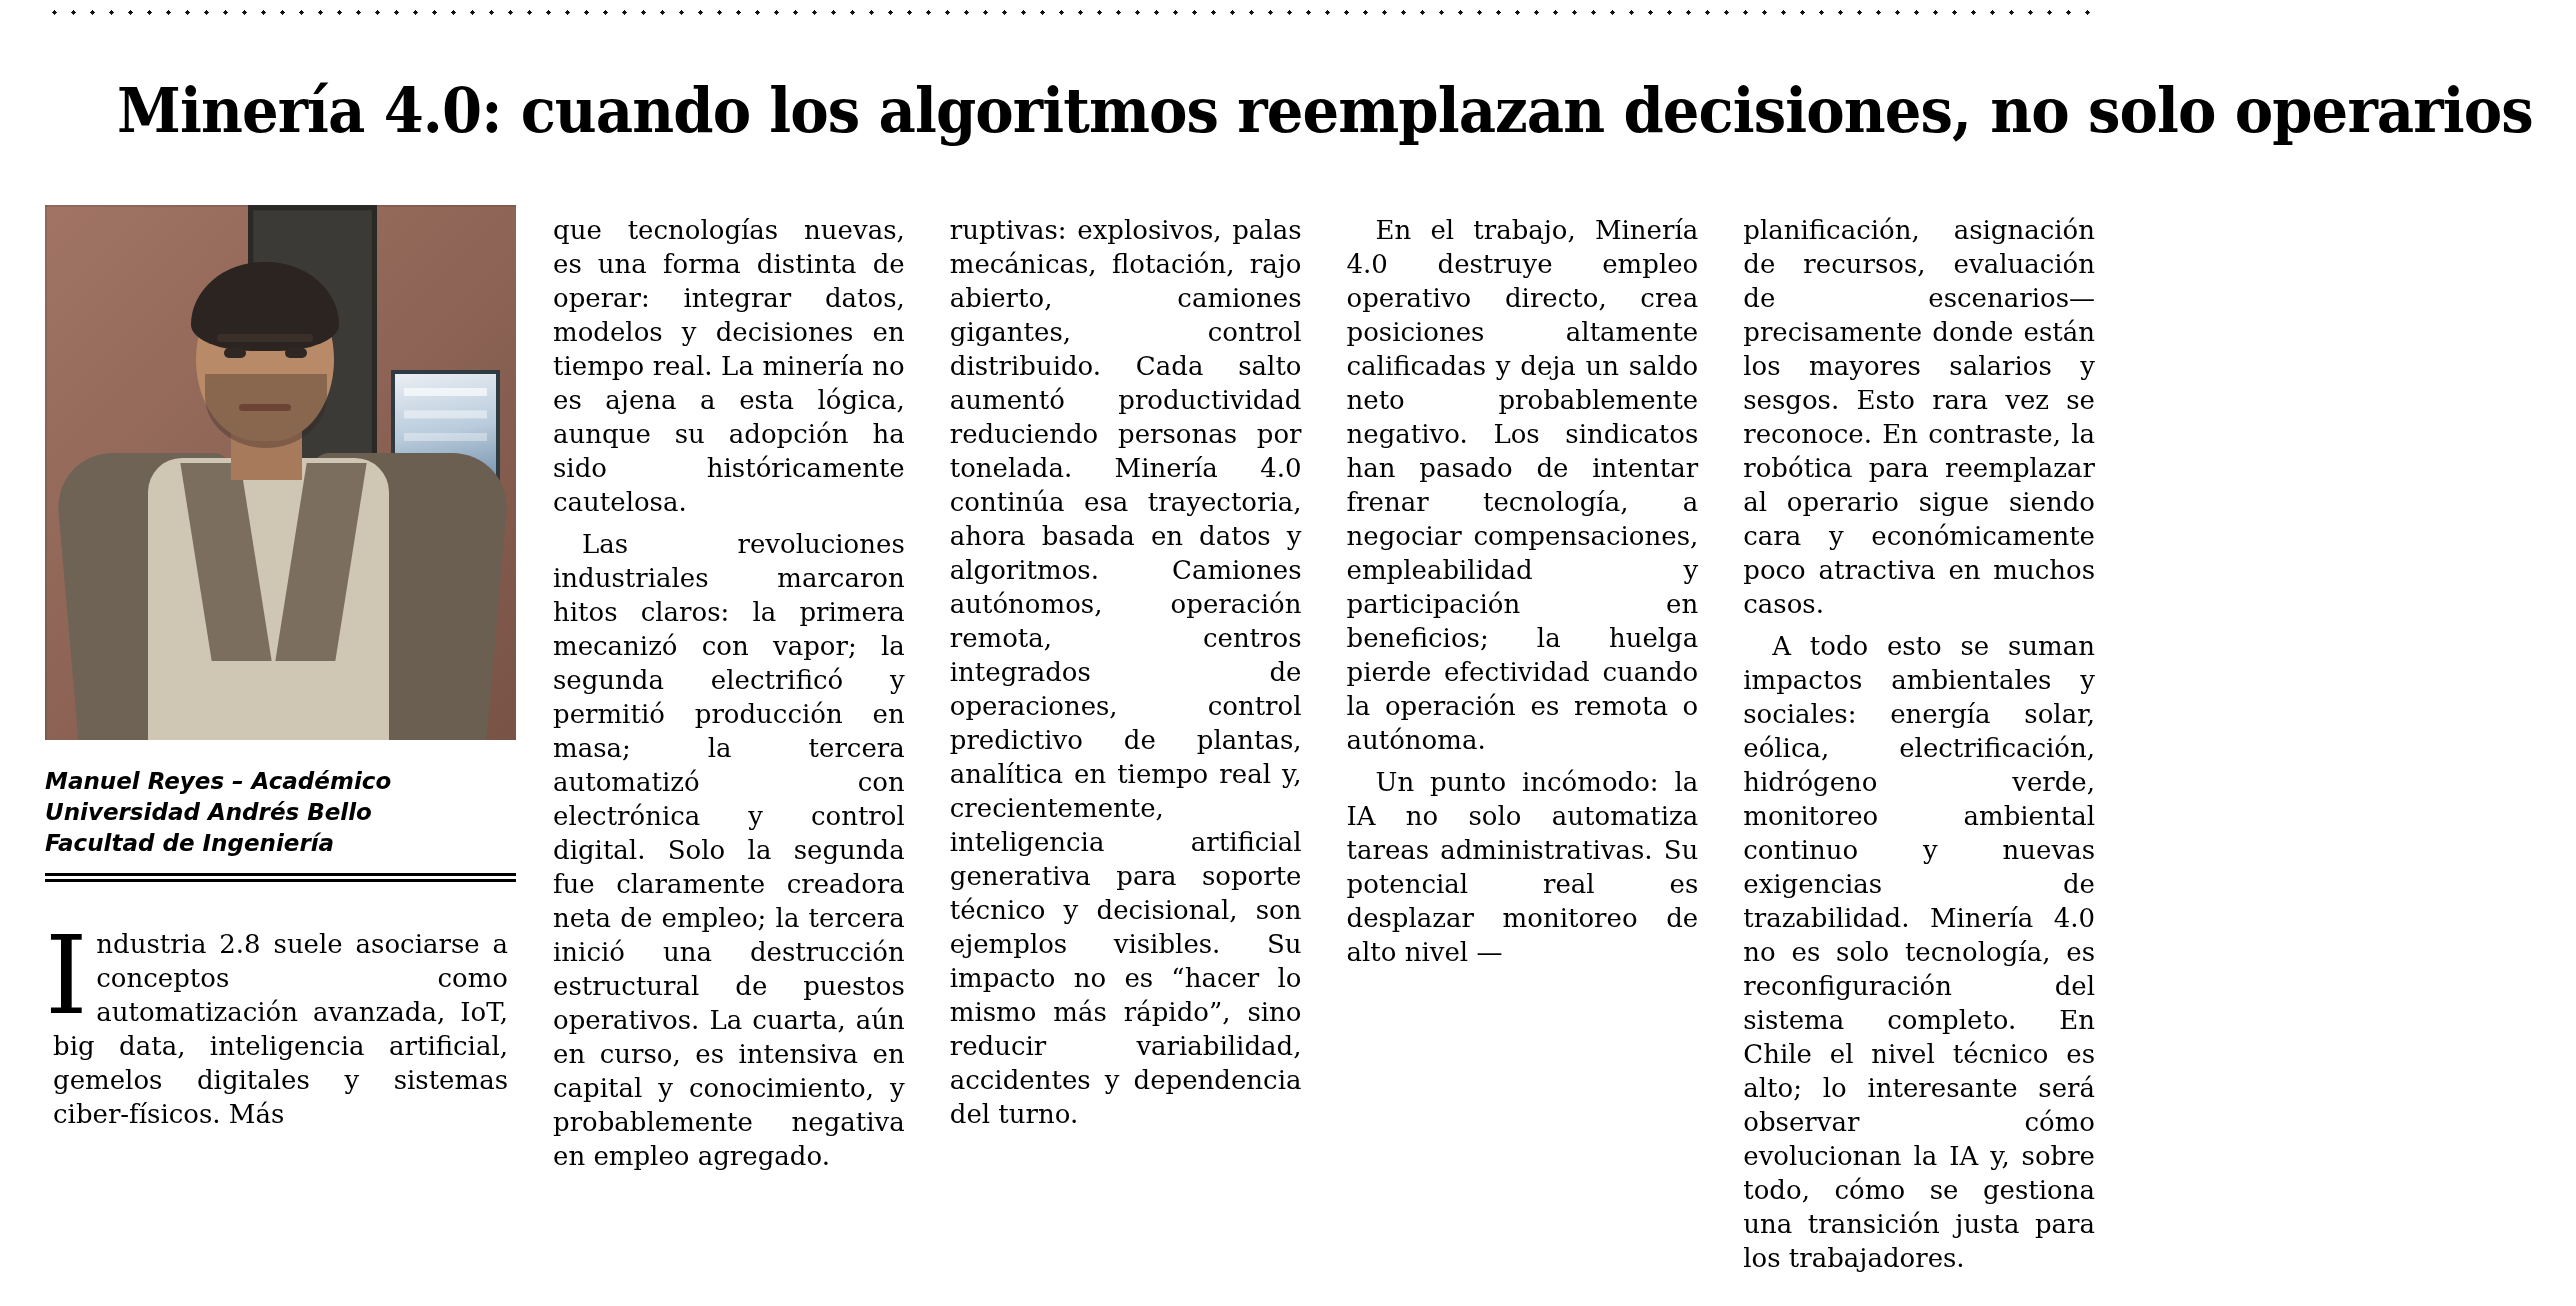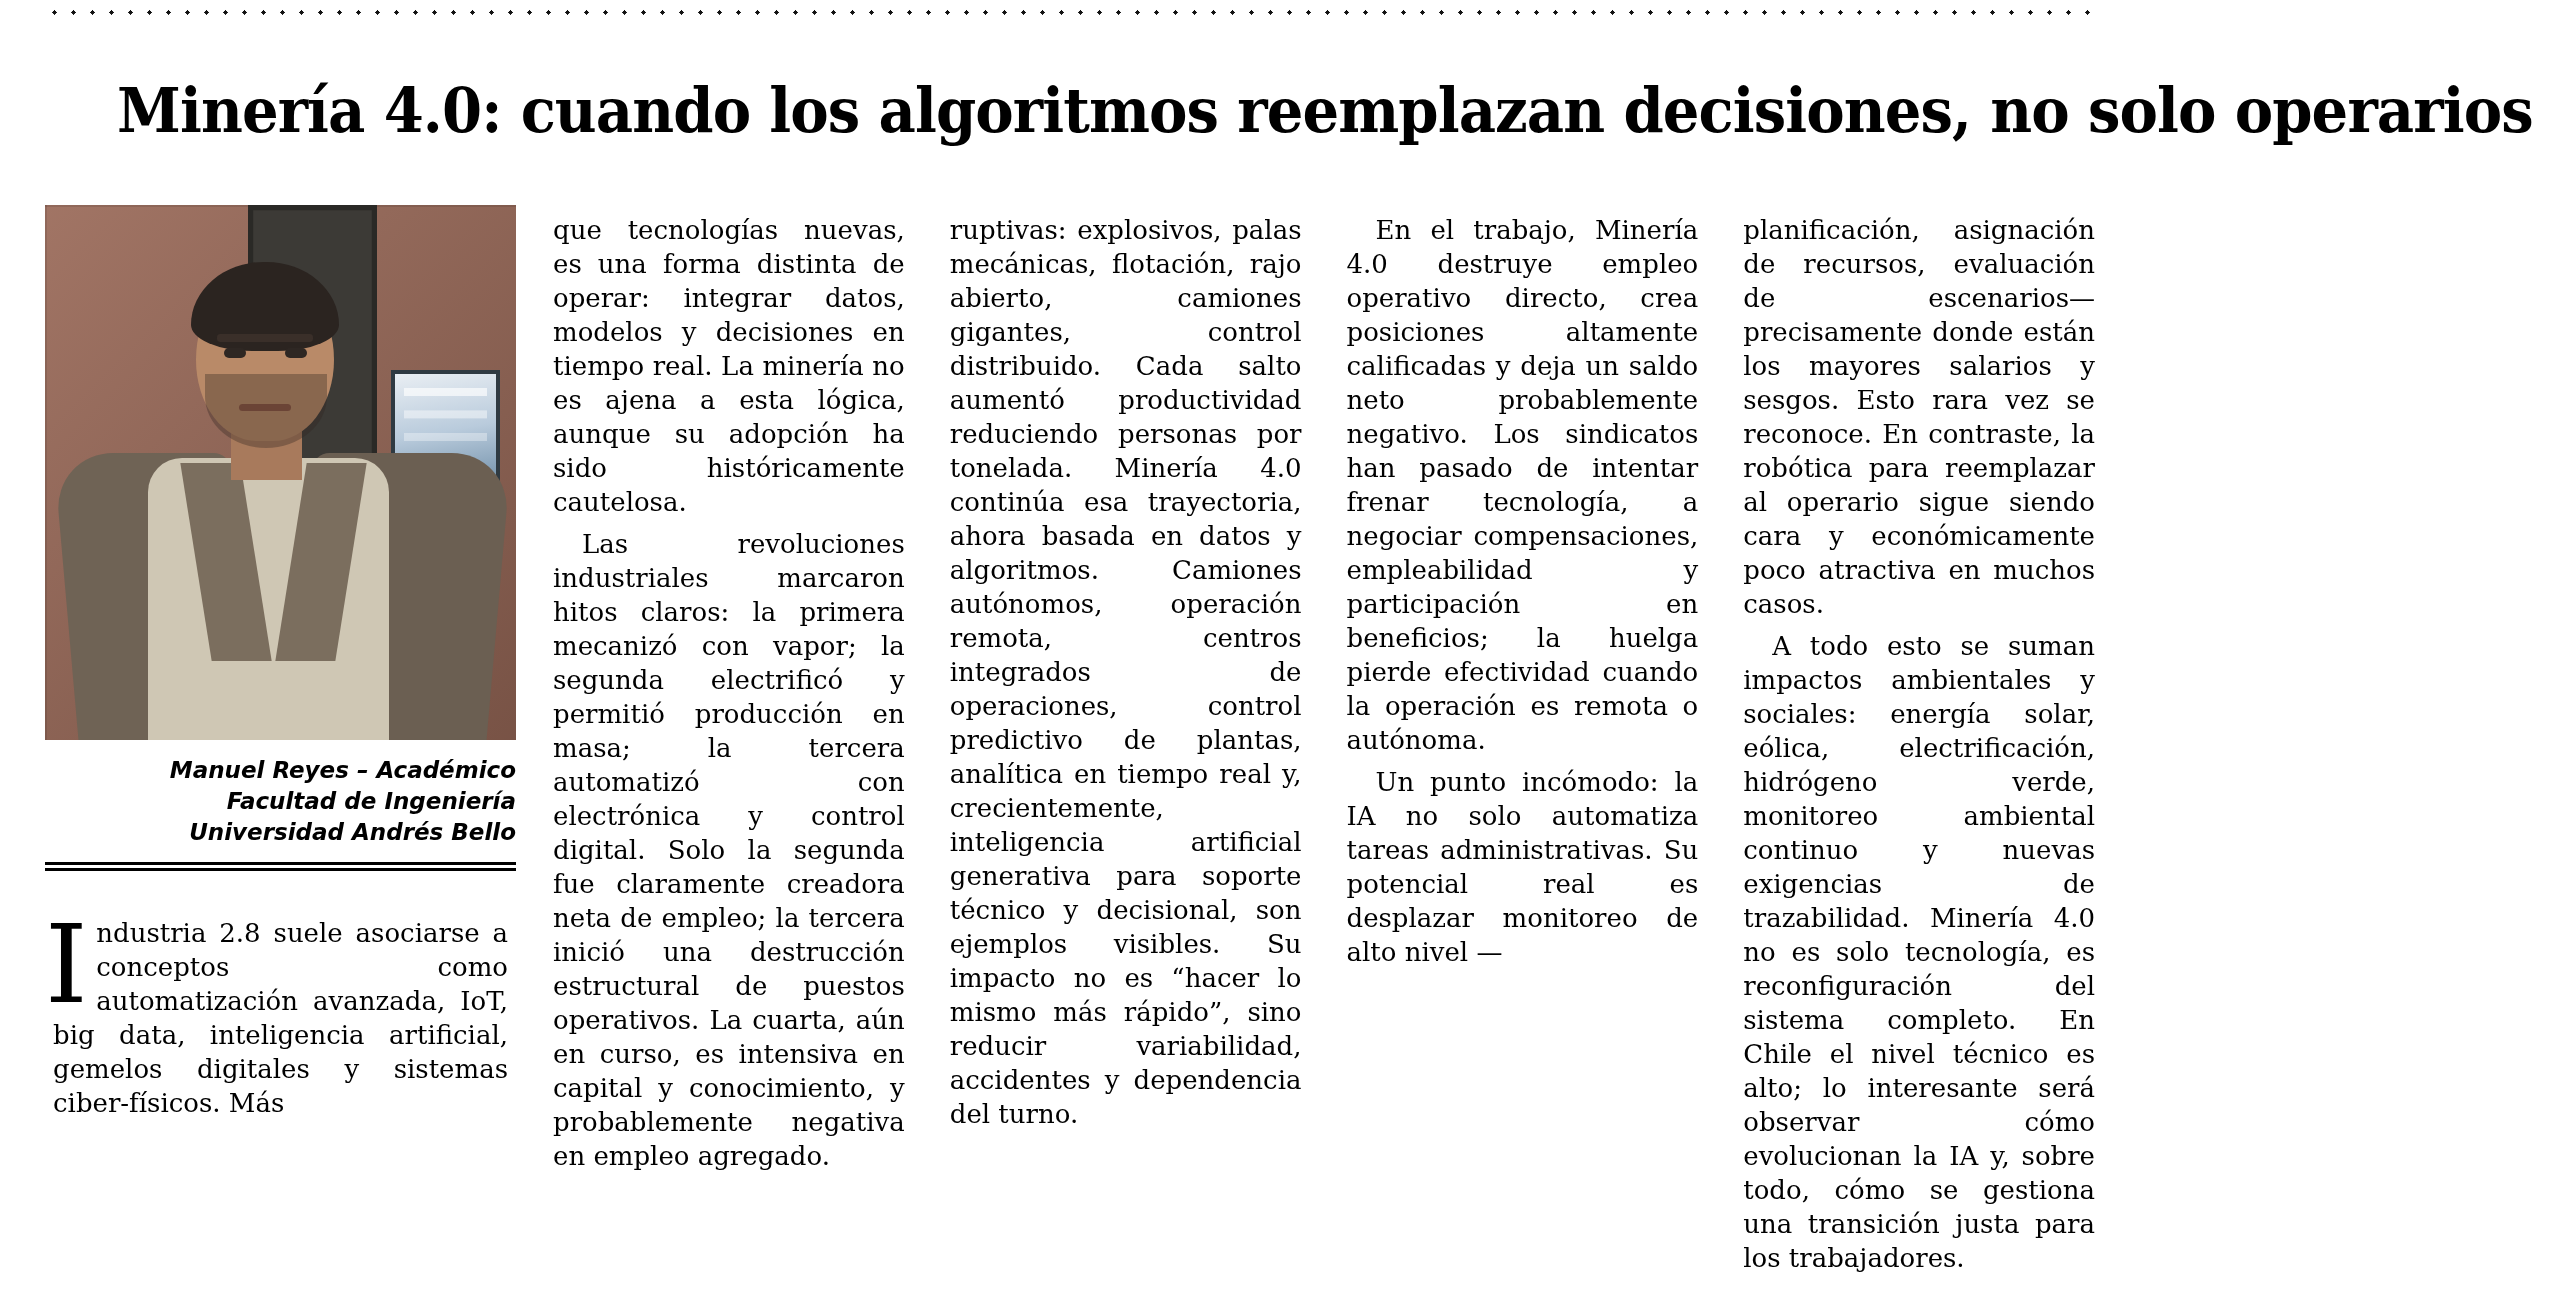--- a/index.html
+++ b/index.html
@@ -188,22 +188,22 @@
     background: #7b6e5e;
     transform: skewX(9deg);
   }
   .person-lapel-r {
     position: absolute;
     left: 246px; top: 258px; width: 60px; height: 198px;
     background: #7b6e5e;
     transform: skewX(-9deg);
   }
   .caption {
-    margin-top: 15px;
-    text-align: right;
+    margin-top: 26px;
+    text-align: left;
     font-family: "DejaVu Sans", sans-serif;
     font-weight: 700;
     font-style: italic;
     font-size: 23px;
     line-height: 31px;
   }
   .cap-rule {
     margin-top: 13.8px;
     border-top: 3.4px solid #000;
     border-bottom: 3.4px solid #000;
@@ -248,22 +248,22 @@
           <div class="person-neck"></div>
           <div class="person-head"></div>
           <div class="person-beard"></div>
           <div class="person-hair"></div>
           <div class="person-brow"></div>
           <div class="person-eyes"></div>
           <div class="person-mouth"></div>
         </div>
         <div class="caption">
           <div>Manuel Reyes – Académico</div>
+          <div>Universidad Andrés Bello</div>
           <div>Facultad de Ingeniería</div>
-          <div>Universidad Andrés Bello</div>
         </div>
         <div class="cap-rule"></div>
       </div>
 
       <div class="lead-block body-text">
         <span class="dropcap">I</span>
         <p class="noindent">ndustria 2.8 suele asociarse a conceptos como automatización avanzada, IoT, big data, inteligencia artificial, gemelos digitales y sistemas ciber-físicos. Más</p>
       </div>
     </div>
 

